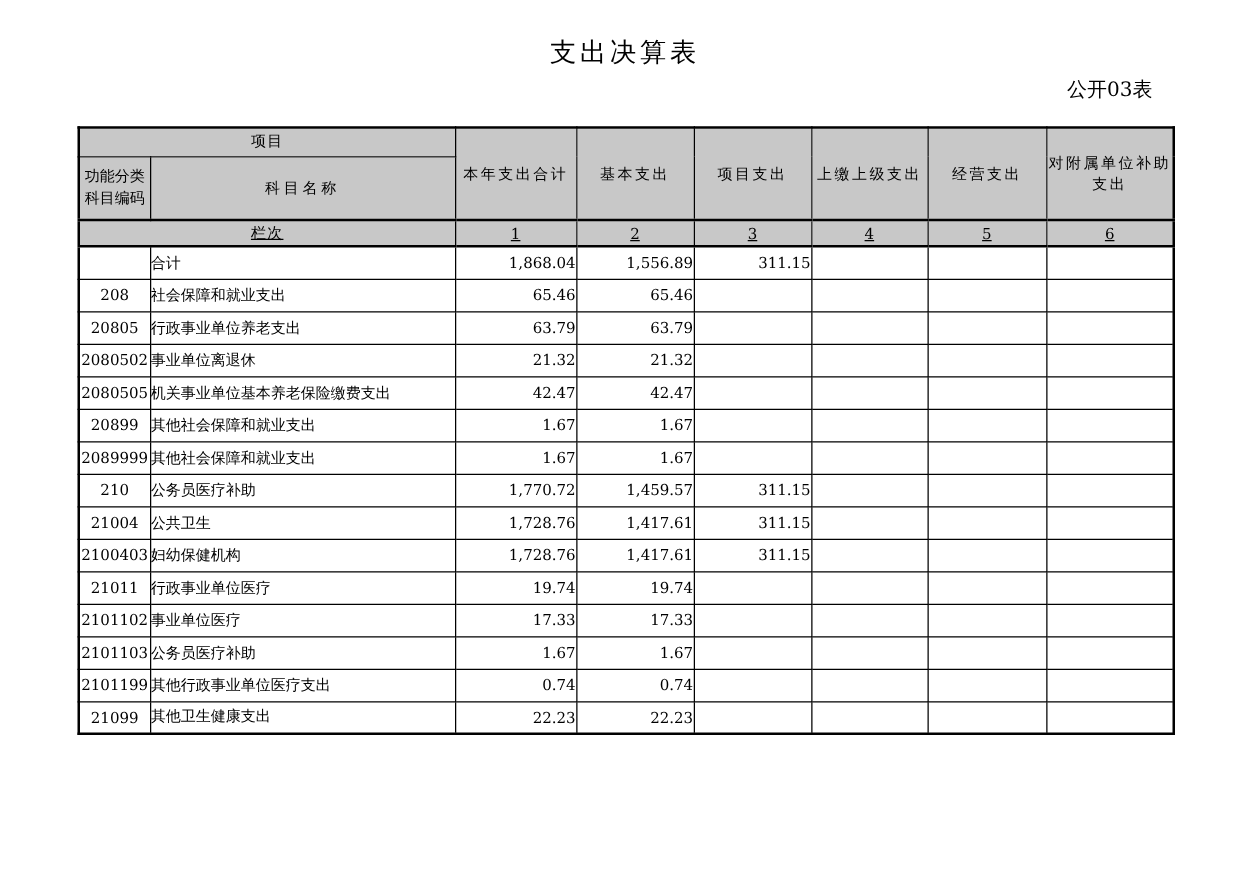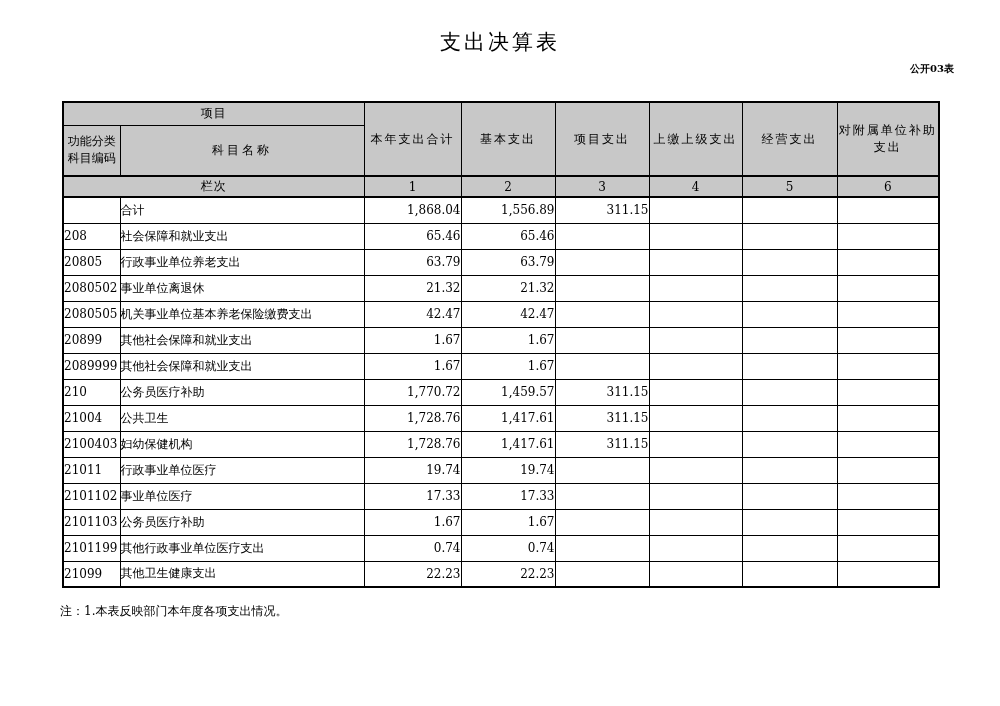--- a/index.html
+++ b/index.html
@@ -12,23 +12,22 @@
     overflow: hidden;
   }
   .sheet { position: absolute; inset: 0; }
 
   .title {
     position: absolute; top: 28px; left: 0; width: 100%;
     text-align: center;
     font-size: 21px; font-weight: normal; letter-spacing: 3px;
   }
   .table-code {
-    position: absolute; top: 62px; right: 46px;
-    font-size: 10px;
-    font-weight: bold;
+    position: absolute; top: 62px; right: 78px;
+    font-size: 16px;
   }
   .meta-row {
     position: absolute; top: 83px; left: 62px; right: 62px;
     display: flex; justify-content: space-between;
     font-size: 12px;
   }
 
   table.main {
     position: absolute; top: 101px; left: 62px;
     width: 876px;
@@ -37,32 +36,32 @@
   }
   table.main th, table.main td {
     border: 1px solid #000;
     font-size: 12px; font-weight: normal;
     overflow: hidden;
     padding: 0;
   }
   thead th { background: var(--header-bg, #c8c8c8); text-align: center; vertical-align: middle; }
   tr.h1row  { height: 23px; }
   tr.h2row  { height: 51px; }
-  tr.lanci  { height: 21px; }
+  tr.lanci  { height: 21px; text-decoration: underline; }
   tr.lanci th { border-top: 2px solid #000; border-bottom: 2px solid #000; }
   th.h-val  { letter-spacing: 2px; padding: 0 2px; line-height: 17px; }
   th.h-last { padding: 0 8px; }
   th.h-code { white-space: pre-line; letter-spacing: 0; line-height: 17px; }
   th.h-subject { letter-spacing: 3px; }
   th.h-project, th.h-lanci { letter-spacing: 1px; }
   tr.lanci th.colnum { letter-spacing: 0; }
 
   tbody tr { height: 26px; }
   tbody td { background: #ffffff; vertical-align: middle; }
-  td.code { text-align: left; }
+  td.code { text-align: center; }
   td.name { text-align: left; padding-left: 3px; }
   td.num  { text-align: right; padding-right: 3px; }
 
   .notes {
     position: absolute; top: 602px; left: 60px;
     font-size: 12px; line-height: 19px;
   }
   .notes .note2 { margin-left: 30px; }
 </style>
 </head>
@@ -259,16 +258,15 @@
           <td class="num">22.23</td>
           <td class="num"></td>
           <td class="num"></td>
           <td class="num"></td>
           <td class="num"></td>
         </tr>
       </tbody>
   </table>
 
   <div class="notes">
-    <div>注：1.本表反映部门本年度各项支出情况。</div>
   </div>
 
 </div>
 
 </body></html>

